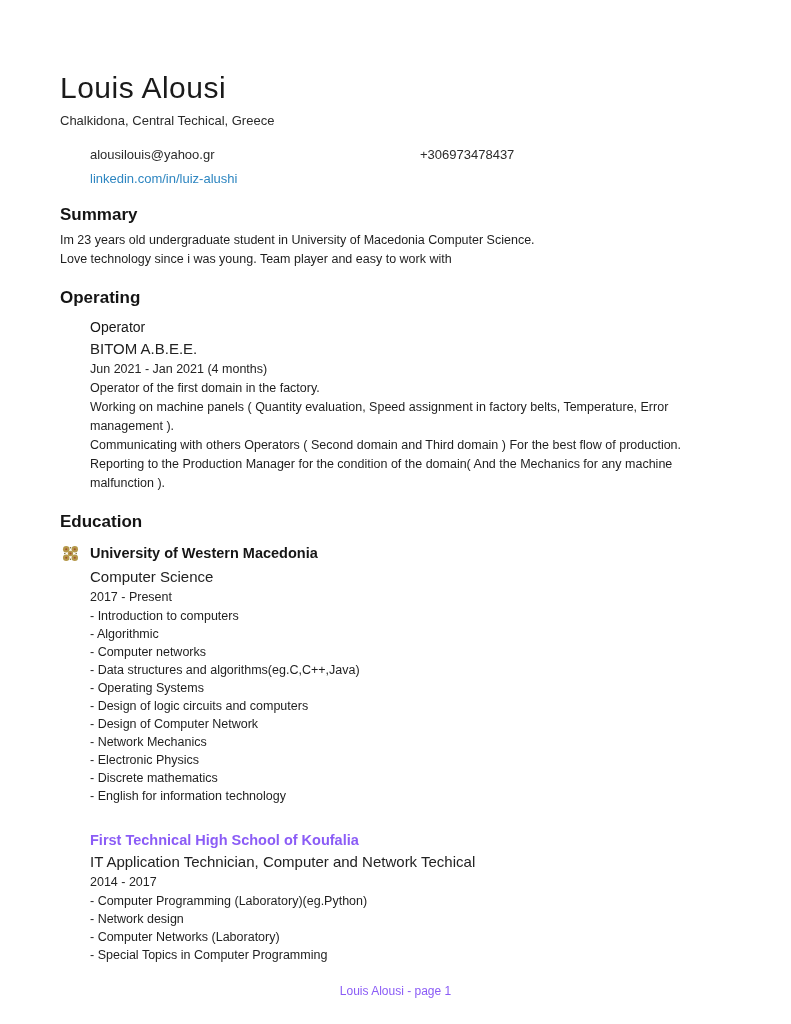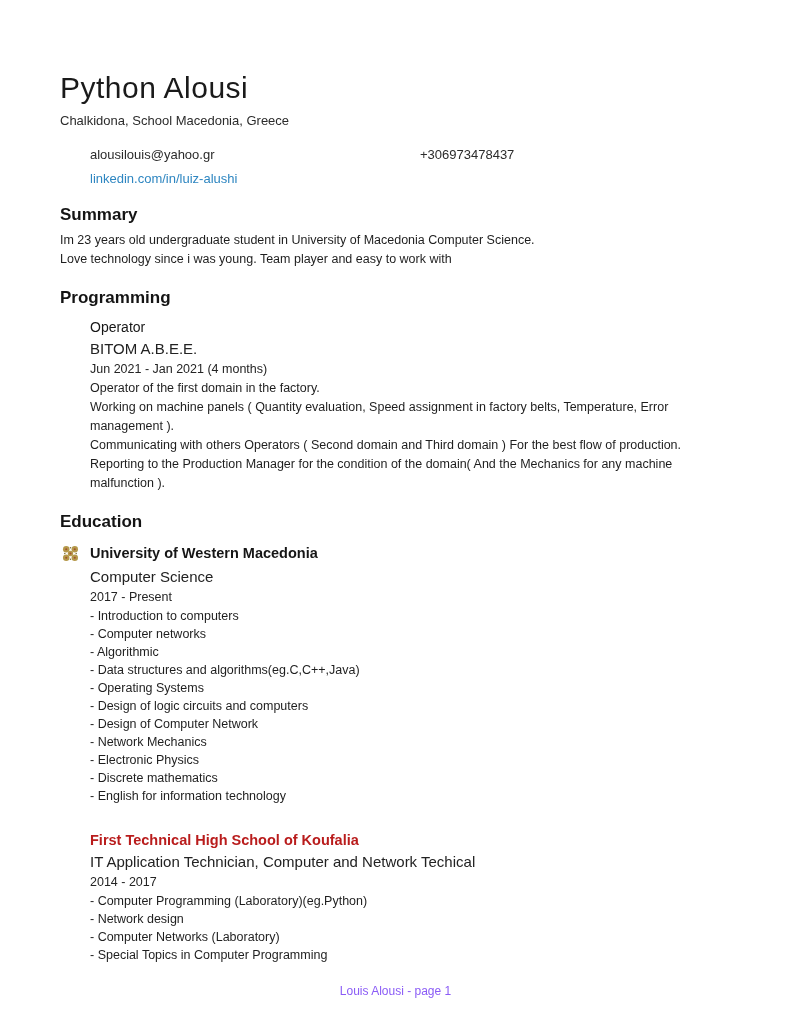--- a/index.html
+++ b/index.html
@@ -55,59 +55,59 @@
     margin-top: 11px;
     text-align: right;
   }
   .logo {
     width: 20px; height: 20px;
     margin-right: 10px;
     display: inline-flex; align-items: center; justify-content: center;
     flex: 0 0 auto;
   }
   .school { font-size: 14.5px; font-weight: 700; color: #161616; }
-  .school-solo { font-size: 14.5px; font-weight: 700; color: #b91c1c; margin-top: 27px; }
+  .school-solo { font-size: 14.5px; font-weight: 700; color: #8b5cf6; margin-top: 27px; }
   .degree { font-size: 15px; margin-top: 5px; color: #222; }
   .courses { margin-top: 3px; }
   .courses div { line-height: 18px; }
   .edu2 { margin-top: 26px; }
   .footer {
     position: absolute;
     left: 0; right: 0;
     bottom: 26px;
     text-align: center;
     font-size: 12px;
     color: #8b5cf6;
   }
 </style>
 </head>
 <body>
 
 <div class="page">
 
-  <h1>Python Alousi</h1>
-  <div class="location">Chalkidona, School Macedonia, Greece</div>
+  <h1>Louis Alousi</h1>
+  <div class="location">Chalkidona, Central Techical, Greece</div>
 
   <div class="contact">
     <div class="contact-row">
       <span class="email">alousilouis@yahoo.gr</span>
       <span class="phone">+306973478437</span>
     </div>
     <div class="contact-row">
       <a class="linkedin" href="#">linkedin.com/in/luiz-alushi</a>
     </div>
   </div>
 
   <h2>Summary</h2>
   <div class="body-lines summary-text">
       <div>Im 23 years old undergraduate student in University of Macedonia Computer Science.</div>
       <div>Love technology since i was young. Team player and easy to work with</div>
     </div>
 
-  <h2>Programming</h2>
+  <h2>Operating</h2>
   <div class="item">
     <div class="job-title">Operator</div>
     <div class="company">BITOM A.B.E.E.</div>
     <div class="dates">Jun 2021 - Jan 2021 (4 months)</div>
     <div class="body-lines job-description">
         <div>Operator of the first domain in the factory.</div>
         <div>Working on machine panels ( Quantity evaluation, Speed assignment in factory belts, Temperature, Error management ).</div>
         <div>Communicating with others Operators ( Second domain and Third domain ) For the best flow of production.</div>
         <div>Reporting to the Production Manager for the condition of the domain( And the Mechanics for any machine malfunction ).</div>
       </div>
@@ -140,22 +140,22 @@
             <circle cx="16" cy="10" r="0.8"></circle>
           </g>
         </svg>
       </span>
       <span class="school">University of Western Macedonia</span>
     </div>
     <div class="degree">Computer Science</div>
     <div class="dates">2017 - Present</div>
     <div class="body-lines courses">
         <div>- Introduction to computers</div>
+        <div>- Algorithmic</div>
         <div>- Computer networks</div>
-        <div>- Algorithmic</div>
         <div>- Data structures and algorithms(eg.C,C++,Java)</div>
         <div>- Operating Systems</div>
         <div>- Design of logic circuits and computers</div>
         <div>- Design of Computer Network</div>
         <div>- Network Mechanics</div>
         <div>- Electronic Physics</div>
         <div>- Discrete mathematics</div>
         <div>- English for information technology</div>
       </div>
   </div>

